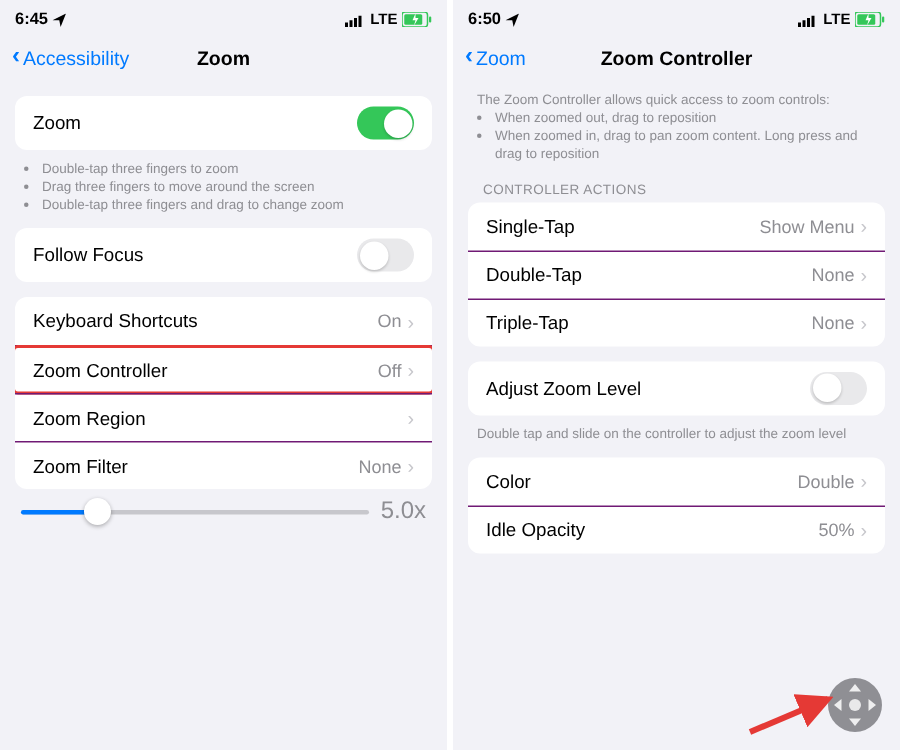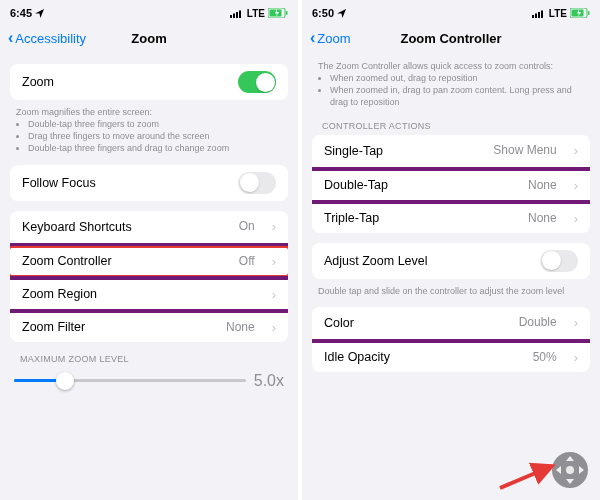--- a/index.html
+++ b/index.html
@@ -64,26 +64,26 @@
     border-radius: 8px;
     margin: 10px 10px 0 10px;
     overflow: hidden;
   }
   .row {
     min-height: 32px;
     padding: 7px 12px;
     display: flex;
     align-items: center;
     justify-content: space-between;
-    border-top: 4px solid #701a75;
+    border-top: 1px solid #701a75;
     position: relative;
   }
   .row:first-child { border-top: none; }
   .row-label { font-size: 12.5px; color:#000; }
-  .row-value { font-size: 12px; color: #8e8e93; display:flex; align-items:flex-start; gap:17px;}
+  .row-value { font-size: 12px; color: #8e8e93; display:flex; align-items:center; gap:4px;}
   .chevron { color:#c7c7cc; font-size:13px; }
   .toggle {
     width: 38px; height: 22px; border-radius: 11px; position: relative;
   }
   .toggle.on { background:#34c759; }
   .toggle.off { background:#e9e9eb; }
   .toggle .knob {
     position:absolute; top:1.5px; width:19px; height:19px; background:#fff; border-radius:50%;
     box-shadow:0 1px 2px rgba(0,0,0,0.2);
   }
@@ -194,21 +194,20 @@
 
     <div class="group">
       <div class="row">
         <span class="row-label">Zoom</span>
         <div class="toggle on">
             <div class="knob"></div>
           </div>
       </div>
     </div>
     <div class="footnote">
-      <div>Zoom magnifies the entire screen:</div>
       <ul>
         <li>Double-tap three fingers to zoom</li>
         <li>Drag three fingers to move around the screen</li>
         <li>Double-tap three fingers and drag to change zoom</li>
       </ul>
     </div>
 
     <div class="group">
       <div class="row">
         <span class="row-label">Follow Focus</span>
@@ -242,21 +241,20 @@
       </div>
       <div class="row">
         <span class="row-label">Zoom Filter</span>
         <span class="row-value">
             <span>None</span>
             <span class="chevron">›</span>
           </span>
       </div>
     </div>
 
-    <div class="section-header">MAXIMUM ZOOM LEVEL</div>
     <div class="slider-wrap">
       <div class="slider-track">
         <div class="slider-fill" style="width:22%"></div>
         <div class="slider-knob" style="left:22%"></div>
       </div>
       <span class="slider-max">5.0x</span>
     </div>
 
   </div>
 </div>

